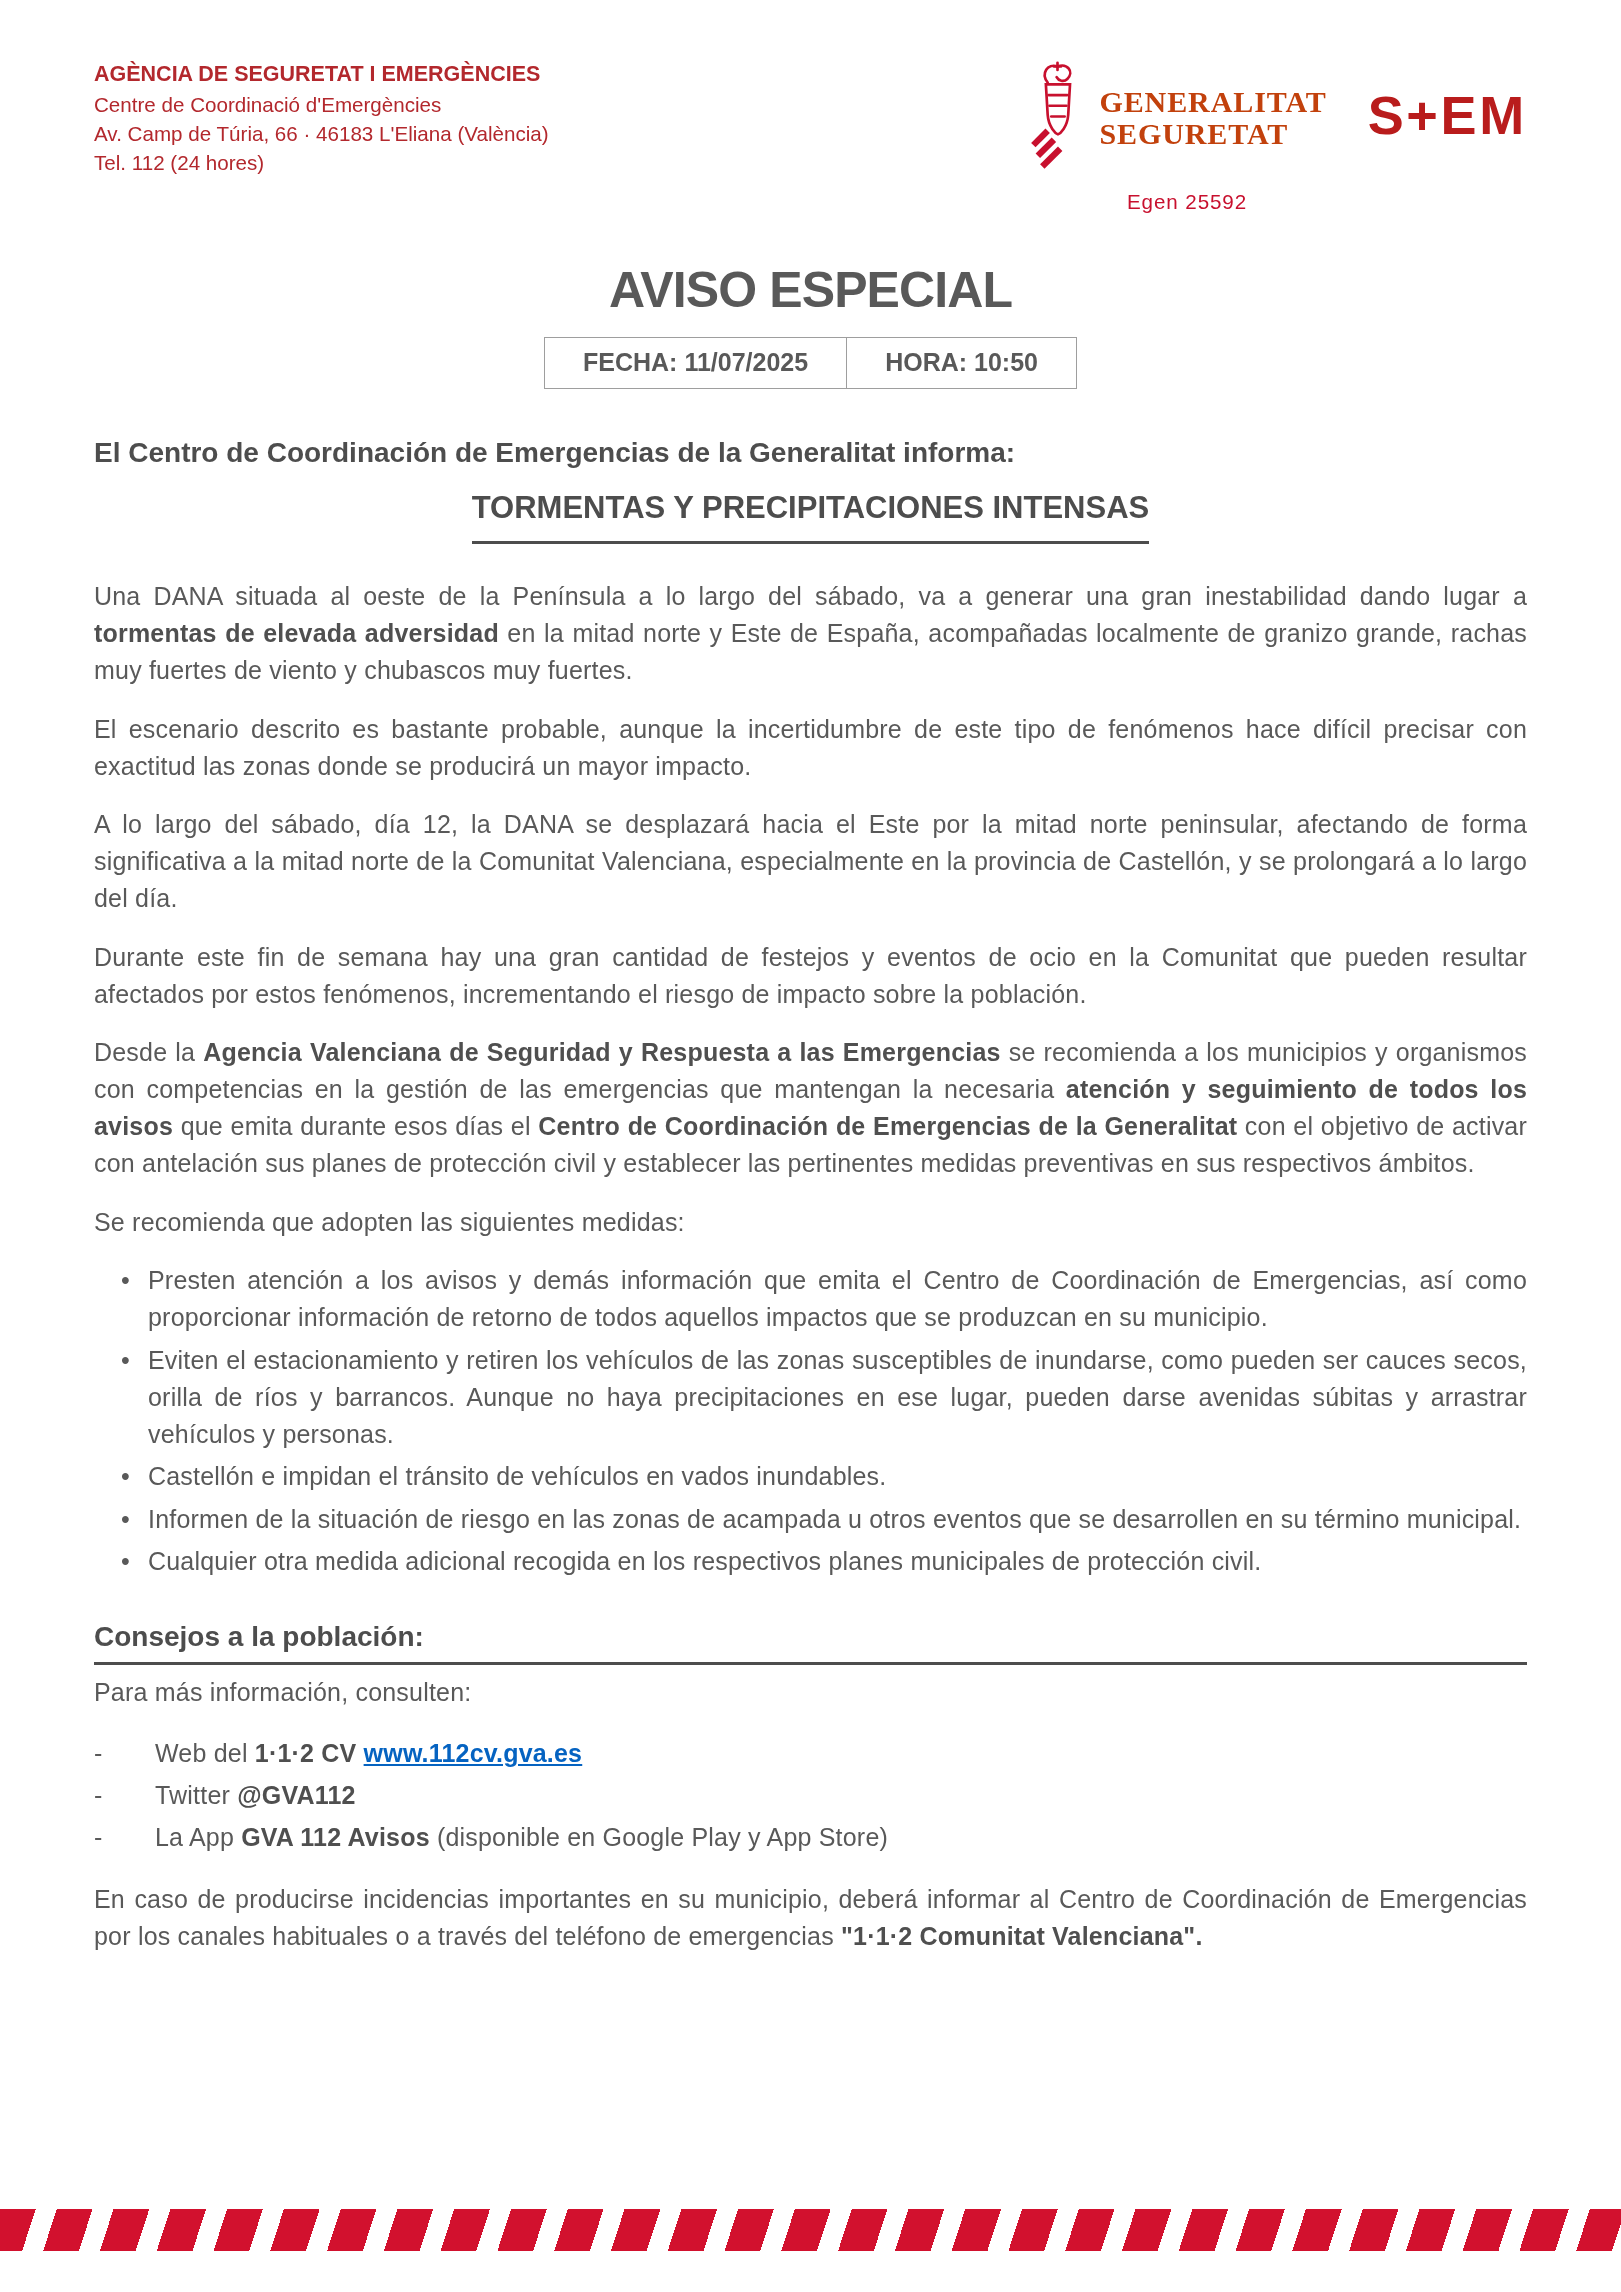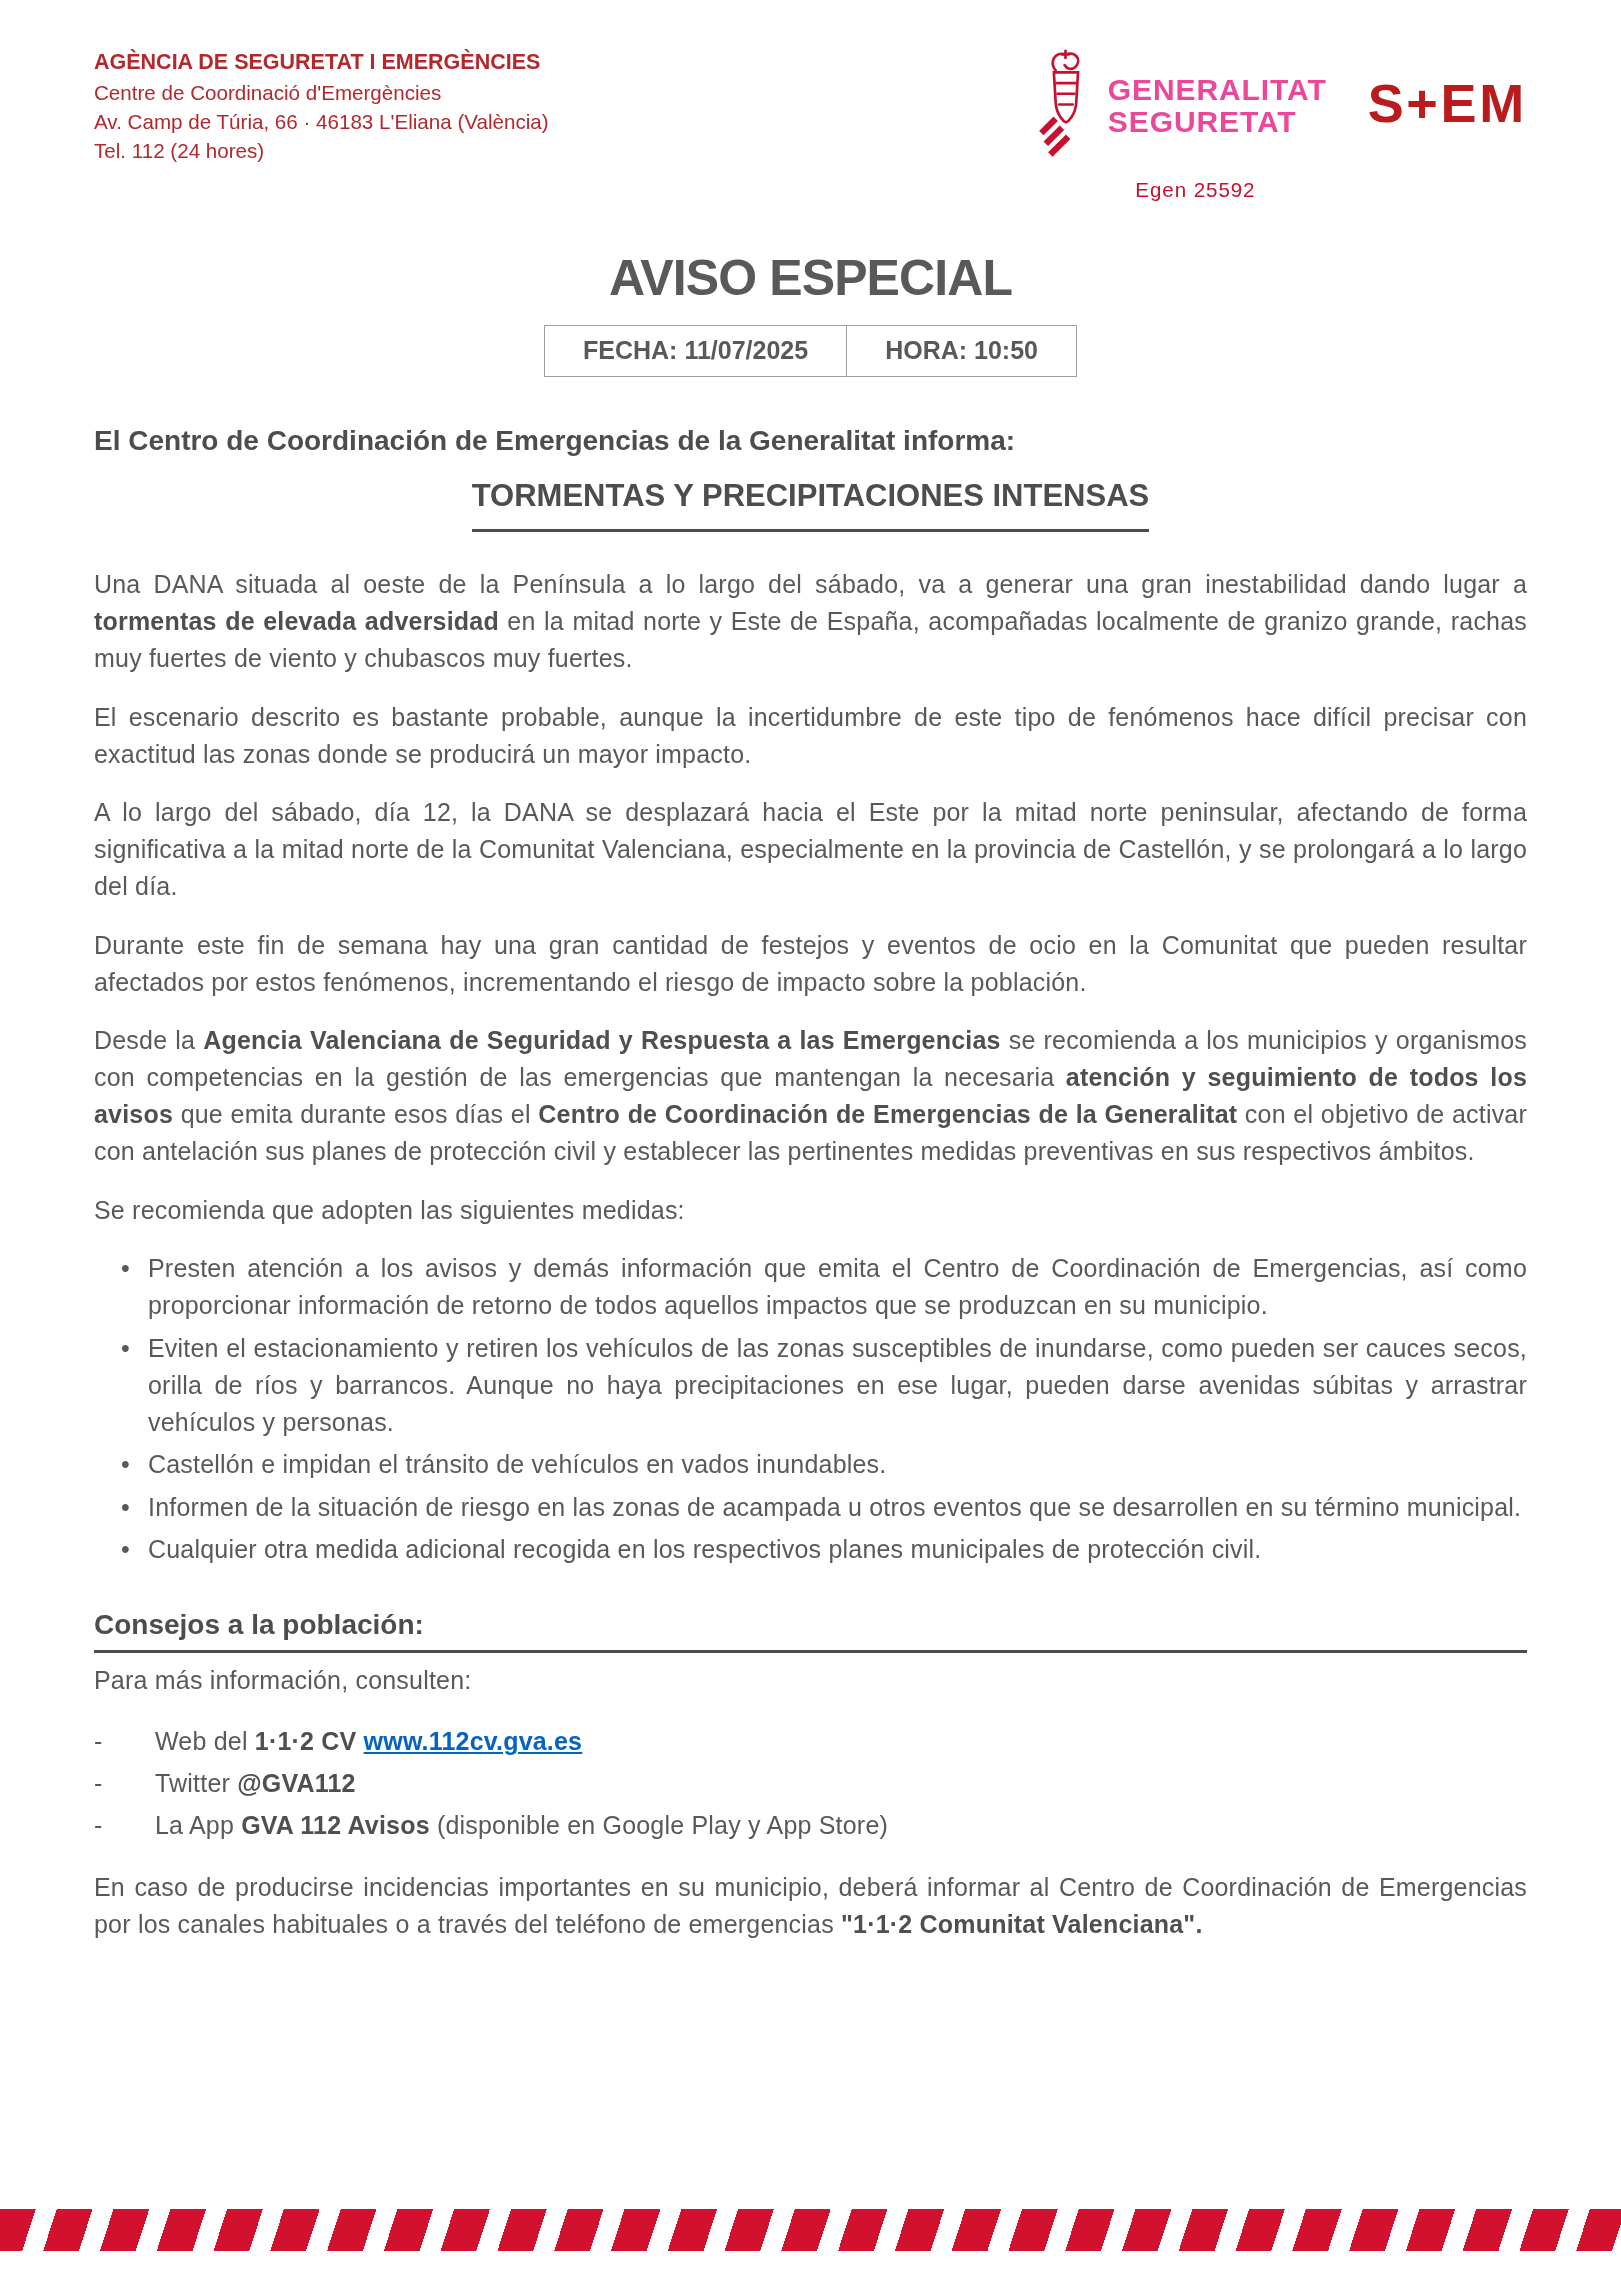--- a/index.html
+++ b/index.html
@@ -1,27 +1,27 @@
 <!DOCTYPE html>
 <html style="font-size:14.3px"><head>
 <meta charset="utf-8">
 <style>
   * { margin:0; padding:0; box-sizing:border-box; }
   html,body { background:#ffffff; }
   body { font-family:"Liberation Sans","DejaVu Sans",sans-serif; color:#595959; }
   .page { position:relative; width:1621px; height:2293px; background:#fff; overflow:hidden; }
 
   
-  .hdr { display:flex; justify-content:space-between; padding:47px 94px 0 94px; }
+  .hdr { display:flex; justify-content:space-between; padding:59px 94px 0 94px; }
   .agency { color:#b3282d; font-size:20.6px; line-height:1.42; }
   .agency .agency-name { font-weight:700; font-size:21.5px; }
   .logos { display:flex; align-items:flex-start; gap:41px; }
   .gv-block { display:flex; flex-direction:column; }
   .gv-row { display:flex; align-items:center; gap:12.5px; }
-  .gv-text { color:#ec4899; font-weight:700; font-size:30px; line-height:1.06; letter-spacing:0.9px; }
+  .gv-text { color:#c2410c; font-weight:700; font-size:30px; line-height:1.06; letter-spacing:0.9px;font-family:Liberation Serif, serif; }
   .egen { color:#c8102e; font-size:20.6px; margin:12.5px 0 0 99px; letter-spacing:0.9px; }
   .sem { color:#b91c1c; font-weight:700; font-size:54px; letter-spacing:2.7px; margin-top:25px; }
 
   
   .doc-title { text-align:center; font-size:50px; font-weight:700; color:#595959; margin-top:47px; letter-spacing:-0.9px; }
   .meta-table { display:flex; width:max-content; margin:18px auto 0 auto; border:1.8px solid #9e9e9e; }
   .meta-cell { font-size:25px; font-weight:700; color:#595959; padding:10.7px 38px; white-space:nowrap; }
   .meta-cell + .meta-cell { border-left:1.8px solid #9e9e9e; }
 
   

